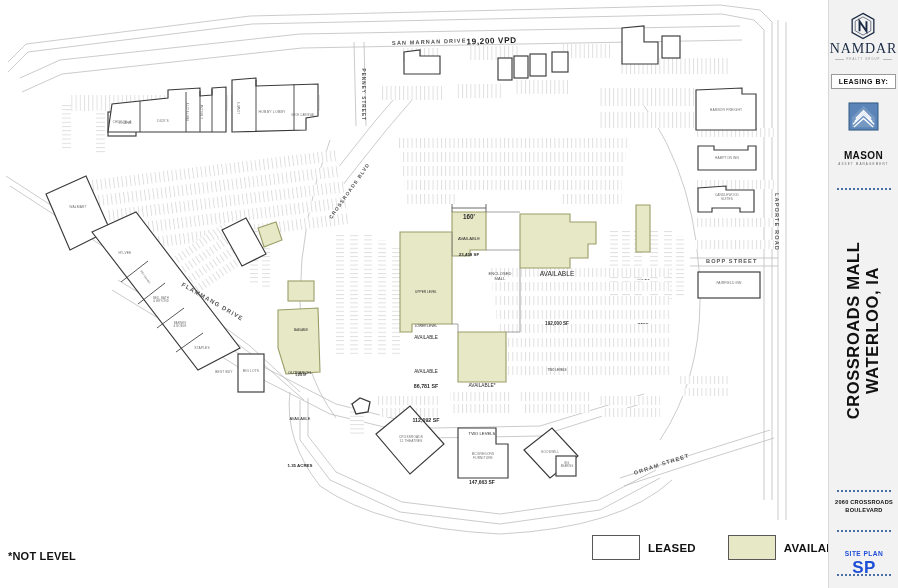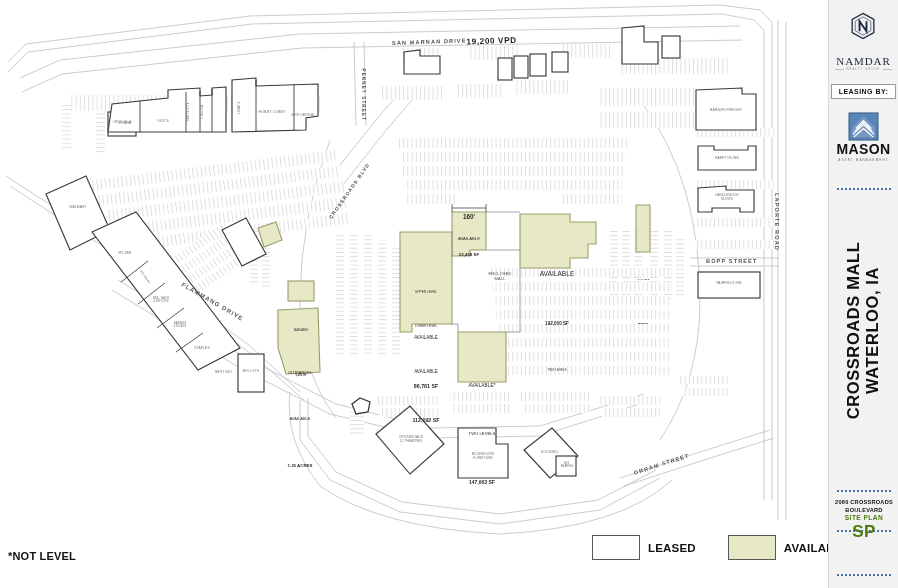--- a/index.html
+++ b/index.html
@@ -94,24 +94,24 @@
     align-items: center;
   }
   
   #namdar-block {
     margin-top: 12px;
     display: flex; flex-direction: column; align-items: center;
   }
   #namdar-mark { width: 26px; height: 28px; }
   #namdar-name {
     font-family: "Liberation Serif", serif;
-    font-size: 11px;
+    font-size: 14px;
     letter-spacing: .9px;
     color: #1b2a44;
-    margin-top: 15px;
+    margin-top: 1px;
   }
   #namdar-sub {
     font-size: 2.7px; letter-spacing: 1.1px;
     color: #8b8b8b; margin-top: 1px;
     display:flex; align-items:center; gap:2px;
   }
   #namdar-sub::before, #namdar-sub::after {
     content:""; display:block; width:9px; height:1px; background:#b9b9b9;
   }
 
@@ -125,22 +125,22 @@
     letter-spacing: .45px;
     color: #111;
   }
 
   #mason-block {
     margin-top: 13px;
     display: flex; flex-direction: column; align-items: center;
   }
   #mason-mark { width: 31px; height: 29px; }
   #mason-name {
-    font-size: 14px; font-weight: bold; letter-spacing: .4px;
-    color: #111; margin-top: 0;
+    font-size: 10px; font-weight: bold; letter-spacing: .4px;
+    color: #111; margin-top: 19px;
   }
   #mason-sub {
     font-size: 3px; letter-spacing: 1.15px; color: #6d6d6d; margin-top: 1px;
   }
 
   #ch-block {
     margin-top: 15px;
     display: flex; flex-direction: column; align-items: center;
   }
   #ch-mark { width: 23px; height: 23px; }
@@ -176,24 +176,24 @@
     width: 70px;
     text-align: center;
     font-size: 5.6px;
     font-weight: bold;
     letter-spacing: .25px;
     line-height: 1.45;
     color: #111;
   }
   #sp-block {
     position: absolute;
-    left: 0; top: 514px;
+    left: 0; top: 550px;
     width: 70px;
     text-align: center;
-    color: #4d7c0f;
+    color: #1d4ed8;
   }
   #sp-label { font-size: 6.6px; font-weight: bold; letter-spacing: .45px; }
   #sp-code { font-size: 17px; font-weight: bold; letter-spacing: .4px; margin-top: 1px; }
   .sb-dots-abs { position: absolute; left: 7px; width: 56px; height: 6px;
     background-image: radial-gradient(circle, #4a6fa5 0.9px, transparent 1px);
     background-size: 4px 6px; background-repeat: repeat-x; }
 </style>
 </head>
 <body>
 

